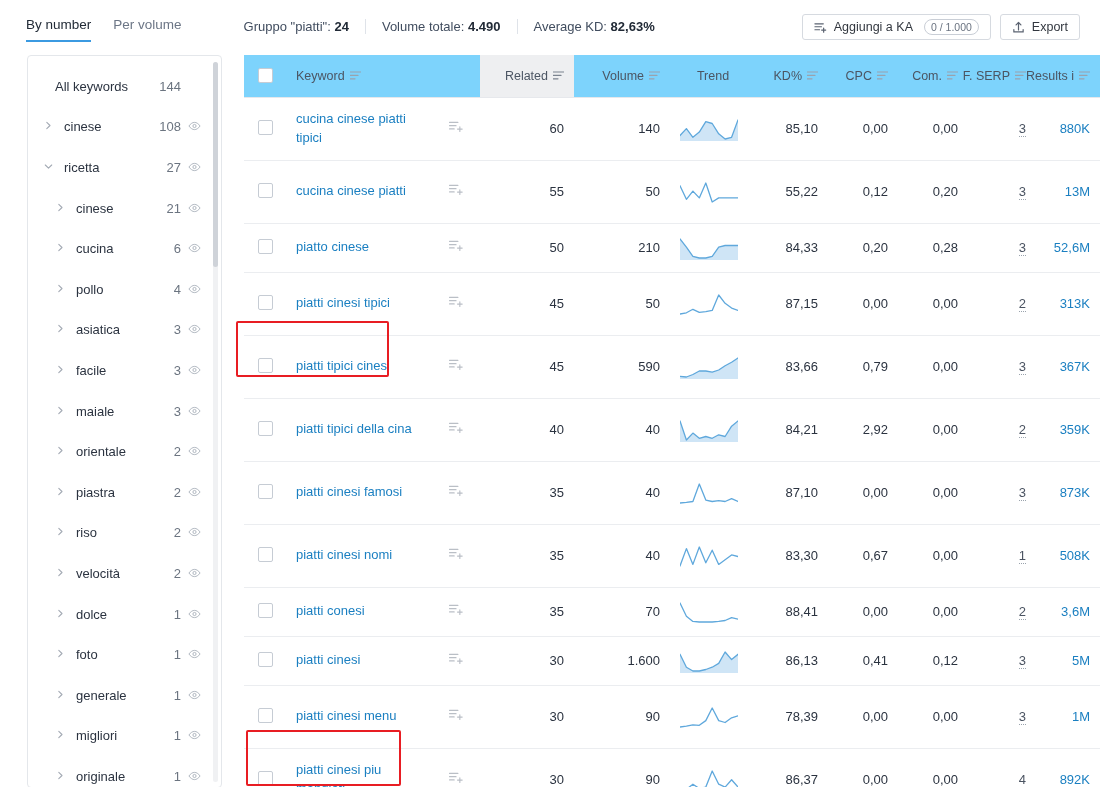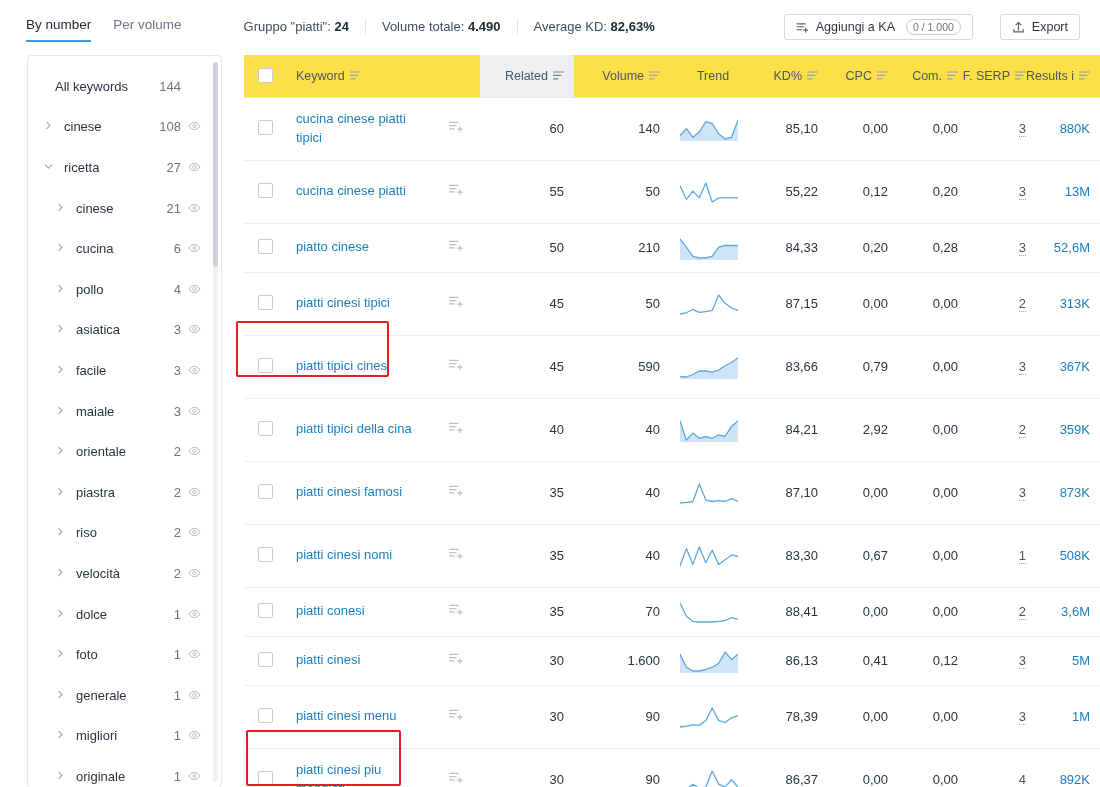--- a/index.html
+++ b/index.html
@@ -32,21 +32,21 @@
     display: flex; align-items: center; margin-left: 62px; margin-top: 19px;
     font-size: 13px; color: #414d5f; white-space: nowrap;
   }
   .summary .seg { padding: 0 16px; }
   .summary .seg:first-child { padding-left: 0; }
   .summary .divider { width: 1px; height: 15px; background: #dfe3e9; }
   .summary b { font-weight: 700; color: #222b37; }
 
   .topbar-actions {
     position: absolute; right: 20px; top: 14px;
-    display: flex; align-items: flex-start; gap: 27px;
+    display: flex; align-items: flex-start; gap: 9px;
   }
   .btn {
     display: flex; align-items: center; gap: 7px;
     height: 26px; padding: 0 11px;
     border: 1px solid #d6dae0; border-radius: 3px; background: #fff;
     font-size: 12.5px; color: #32373f; cursor: pointer; white-space: nowrap;
   }
   .pill {
     display: inline-flex; align-items: center; justify-content: center;
     min-width: 44px; height: 16px; padding: 0 6px;
@@ -90,21 +90,21 @@
   .lvl2 { padding-left: 26px; }
   .lvl2 .sb-label { margin-left: 9px; }
 
   
   .table-wrap {
     position: absolute; left: 244px; top: 55px;
     width: 856px; height: 733px; overflow: hidden;
   }
   table.kw { width: 856px; border-collapse: collapse; table-layout: fixed; }
   table.kw th {
-    background: #fde047; height: 42px; font-size: 12.5px; font-weight: 400;
+    background: #7dd3fc; height: 42px; font-size: 12.5px; font-weight: 400;
     color: #4b5563; border-bottom: 1px solid #e6e8ec; padding: 0 10px;
     white-space: nowrap; cursor: pointer;
   }
   table.kw th.hl { background: #eeeff1; }
   .th-in { display: flex; align-items: center; gap: 5px; }
   .th-in.right { justify-content: flex-end; }
   .th-in.center { justify-content: center; }
 
   table.kw td {
     border-bottom: 1px solid #ebedf0;

